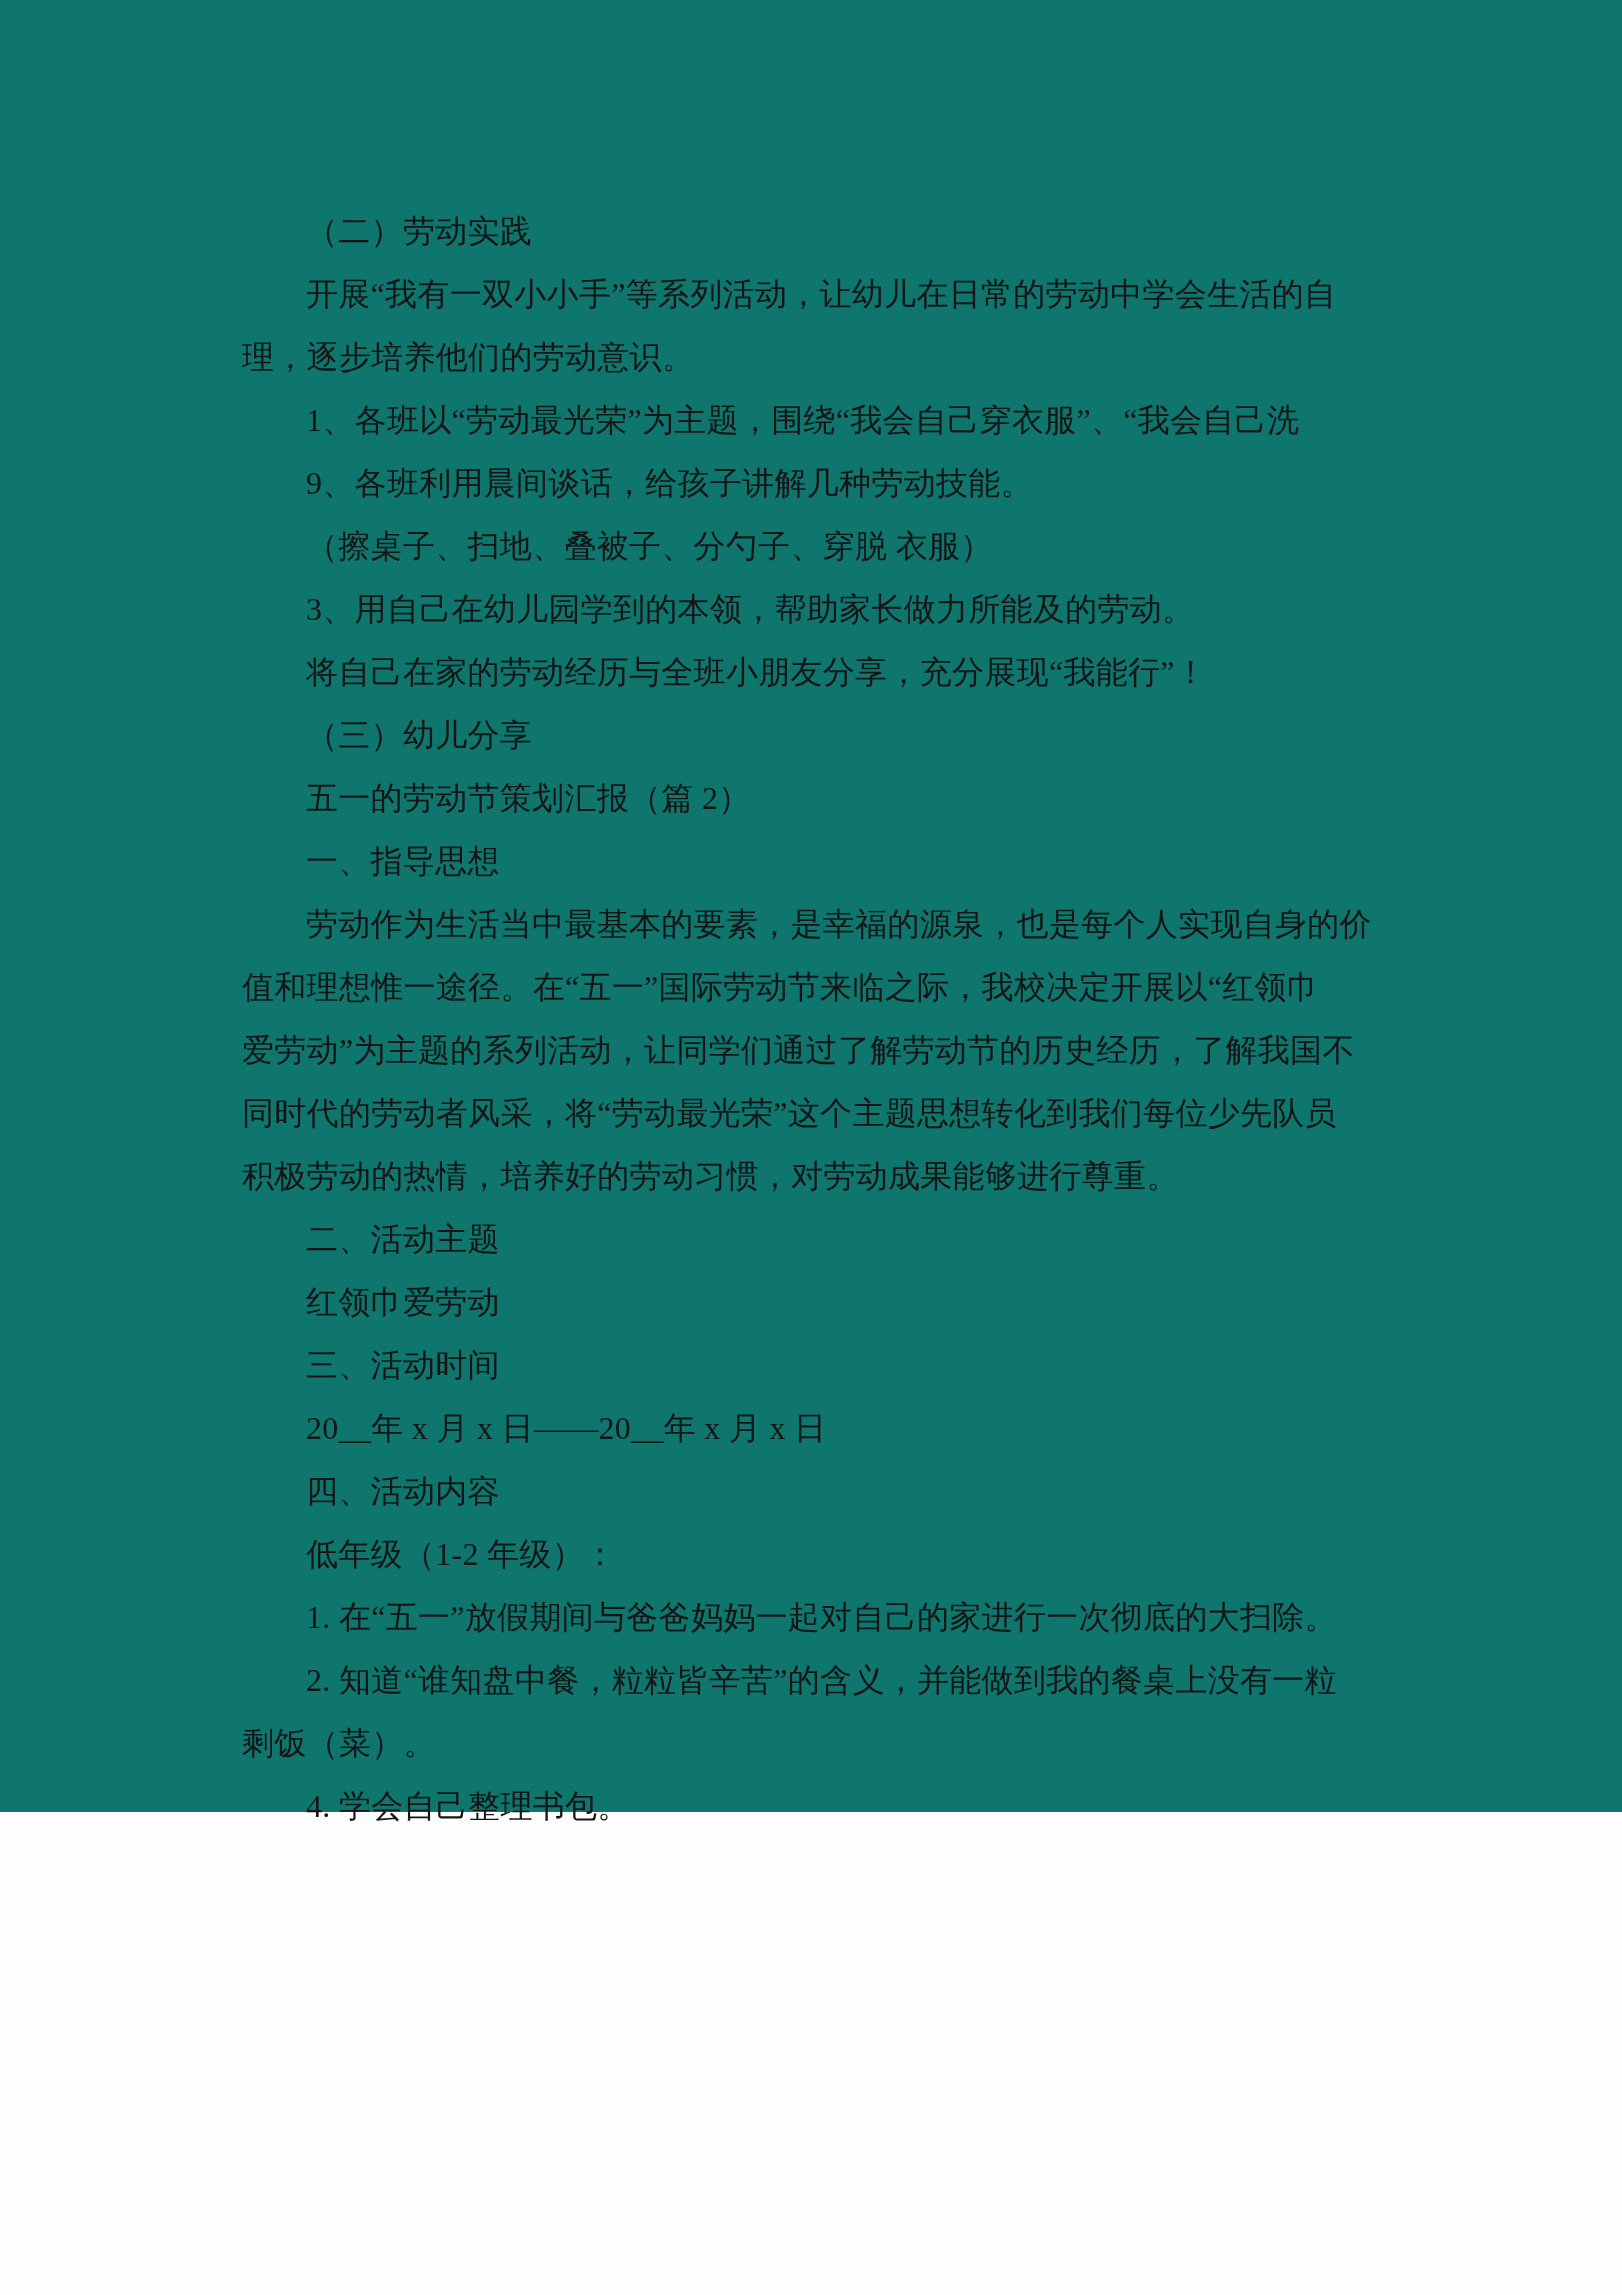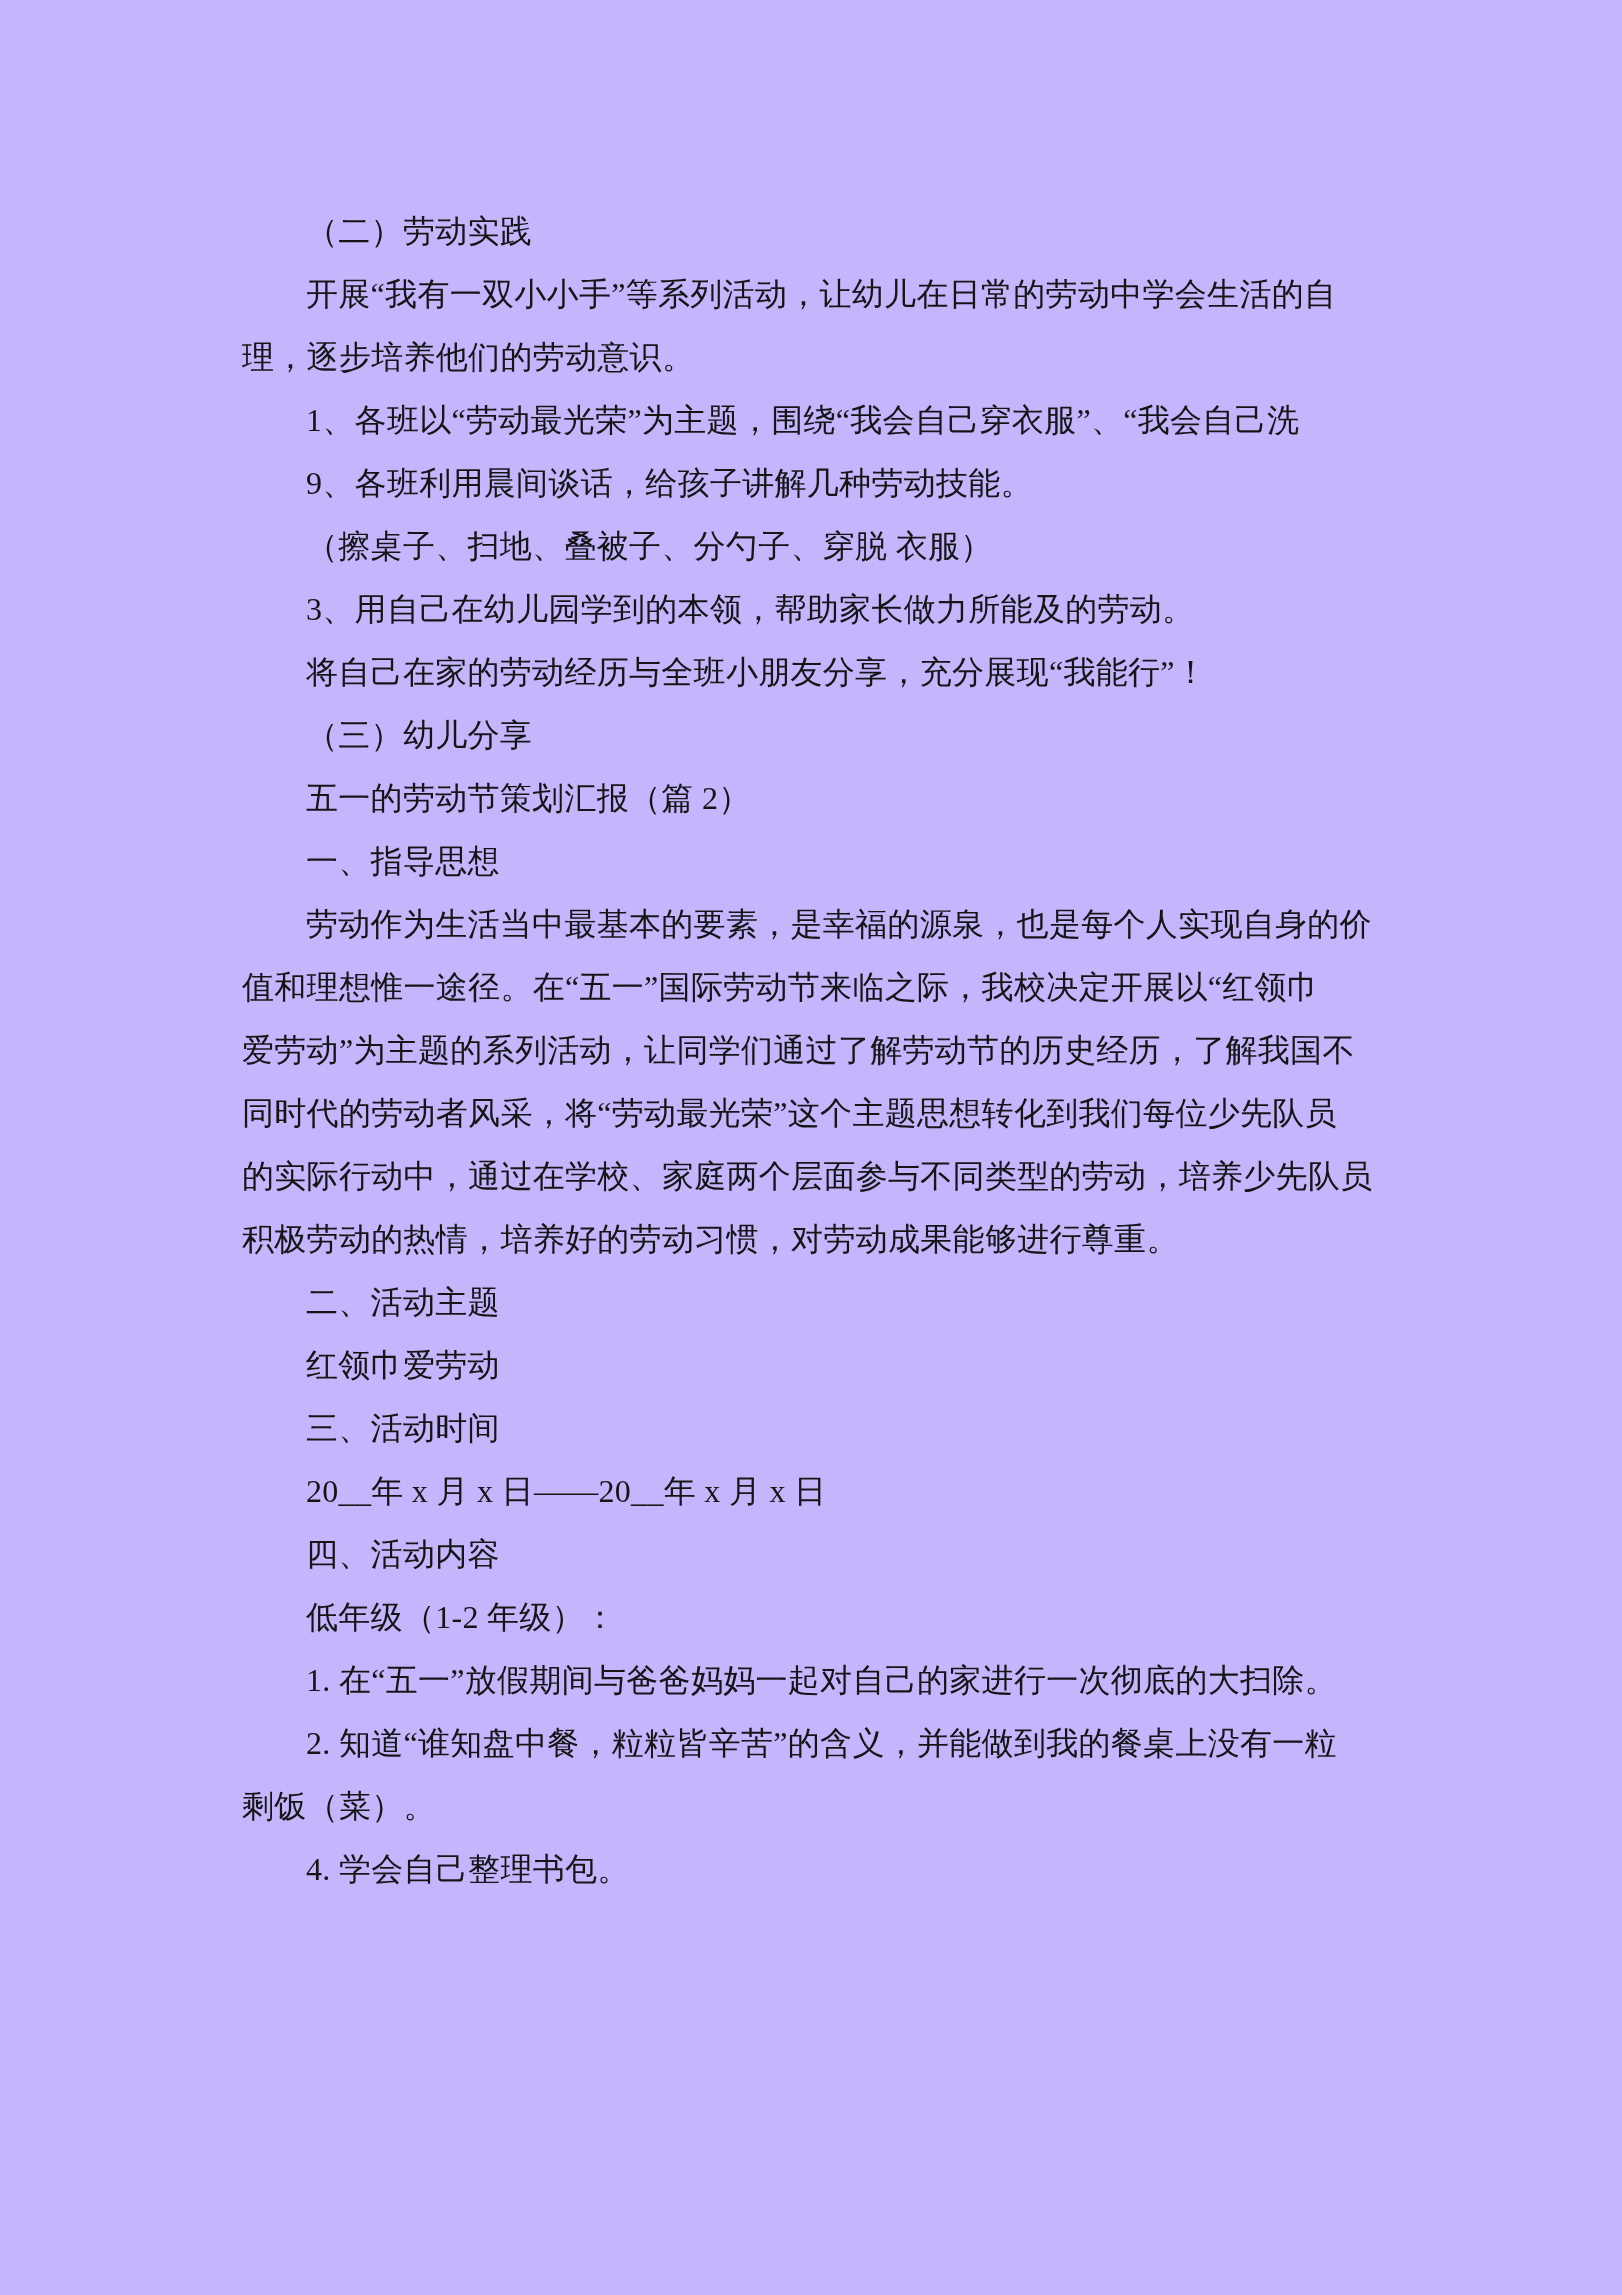--- a/index.html
+++ b/index.html
@@ -8,22 +8,22 @@
     width: 1623px;
     height: 2295px;
     overflow: hidden;
   }
   body {
     background: #fdfdfd;
   }
   .page {
     position: relative;
     width: 1623px;
-    height: 2295px;
-    background: #c4b5fd;
+    height: 1812px;
+    background: #0f766e;
   }
   .doc {
     position: absolute;
     top: 200px;
     left: 242px;
     width: 1152px;
     color: #151515;
     font-family: "Liberation Serif", "DejaVu Serif", serif;
     font-size: 32px;
     line-height: 63px;
@@ -51,21 +51,20 @@
     <div class="ln indent">（擦桌子、扫地、叠被子、分勺子、穿脱 衣服）</div>
     <div class="ln indent">3、用自己在幼儿园学到的本领，帮助家长做力所能及的劳动。</div>
     <div class="ln indent">将自己在家的劳动经历与全班小朋友分享，充分展现“我能行”！</div>
     <div class="ln indent">（三）幼儿分享</div>
     <div class="ln indent">五一的劳动节策划汇报（篇 2）</div>
     <div class="ln indent">一、指导思想</div>
     <div class="ln indent">劳动作为生活当中最基本的要素，是幸福的源泉，也是每个人实现自身的价</div>
     <div class="ln">值和理想惟一途径。在“五一”国际劳动节来临之际，我校决定开展以“红领巾</div>
     <div class="ln">爱劳动”为主题的系列活动，让同学们通过了解劳动节的历史经历，了解我国不</div>
     <div class="ln">同时代的劳动者风采，将“劳动最光荣”这个主题思想转化到我们每位少先队员</div>
-    <div class="ln">的实际行动中，通过在学校、家庭两个层面参与不同类型的劳动，培养少先队员</div>
     <div class="ln">积极劳动的热情，培养好的劳动习惯，对劳动成果能够进行尊重。</div>
     <div class="ln indent">二、活动主题</div>
     <div class="ln indent">红领巾爱劳动</div>
     <div class="ln indent">三、活动时间</div>
     <div class="ln indent">20__年 x 月 x 日——20__年 x 月 x 日</div>
     <div class="ln indent">四、活动内容</div>
     <div class="ln indent">低年级（1-2 年级）：</div>
     <div class="ln indent">1. 在“五一”放假期间与爸爸妈妈一起对自己的家进行一次彻底的大扫除。</div>
     <div class="ln indent">2. 知道“谁知盘中餐，粒粒皆辛苦”的含义，并能做到我的餐桌上没有一粒</div>
     <div class="ln">剩饭（菜）。</div>

